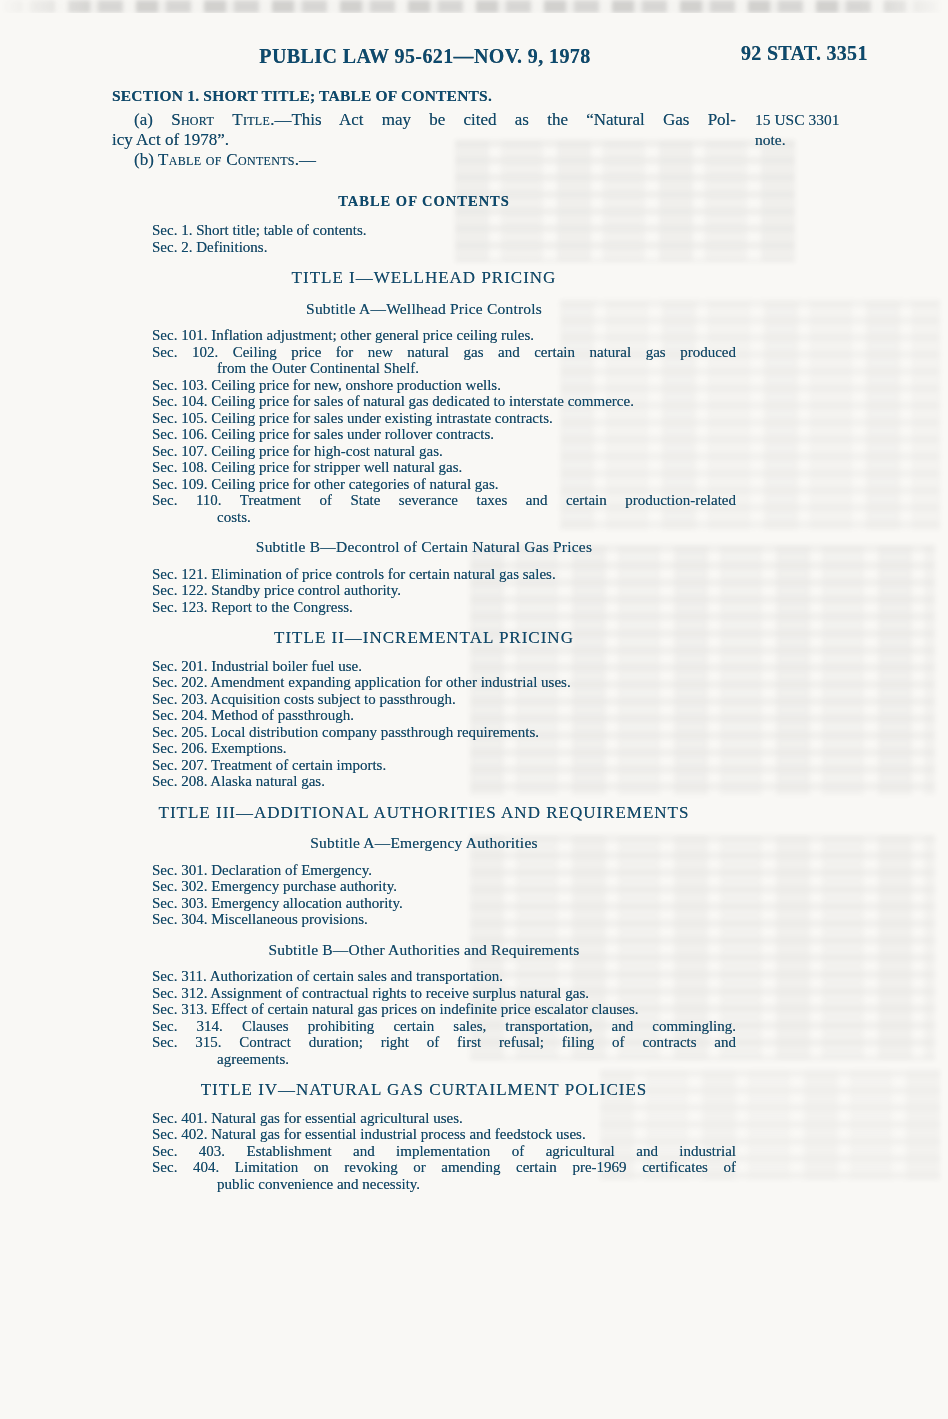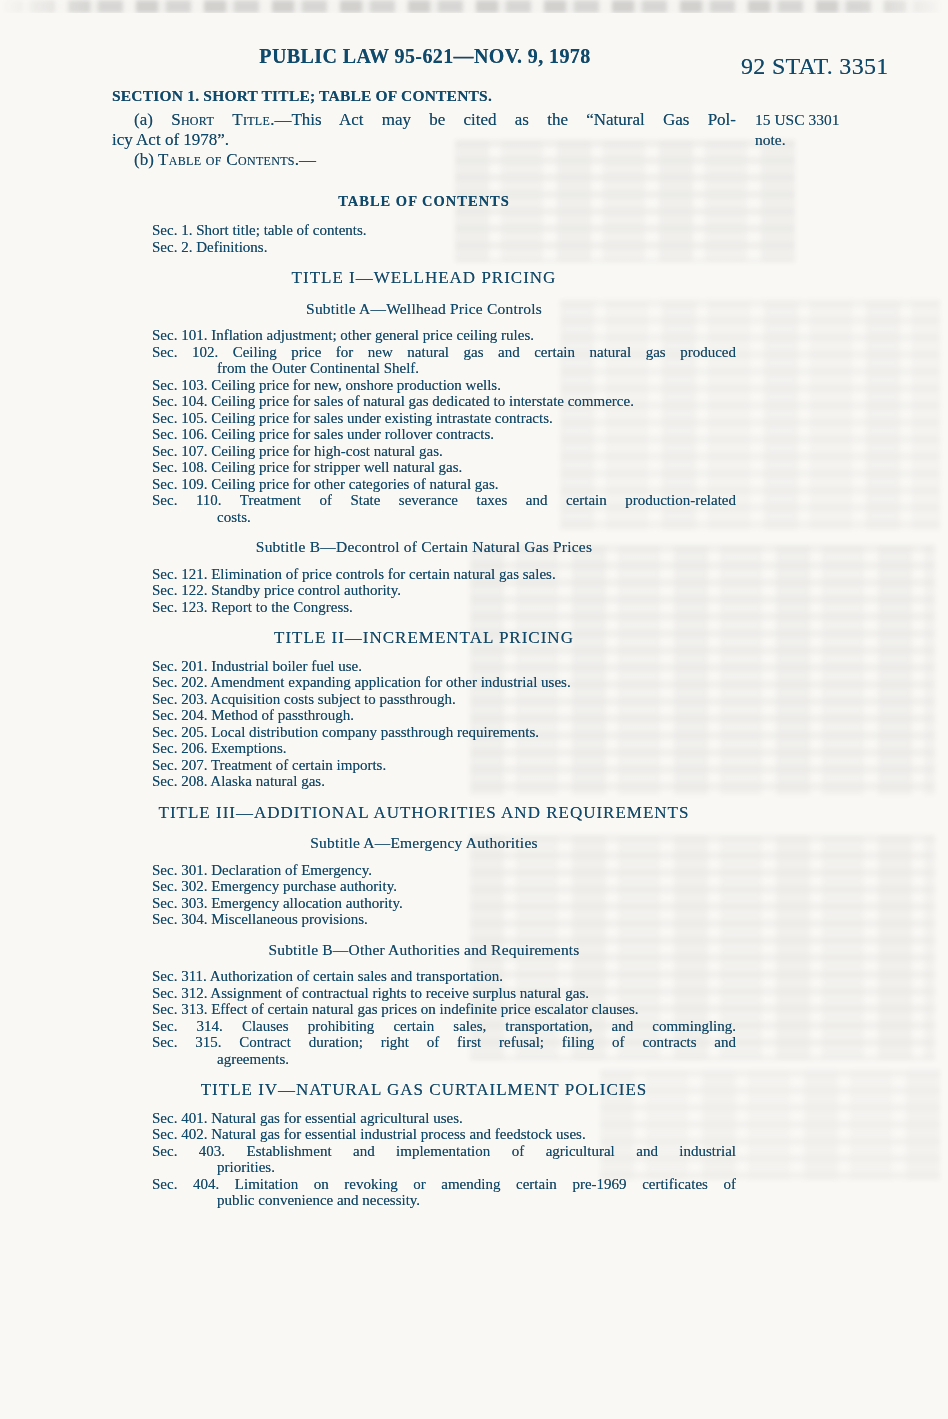--- a/index.html
+++ b/index.html
@@ -46,22 +46,22 @@
   .header-law {
     position: absolute;
     top: 45px; left: 113px; width: 624px;
     text-align: center;
     font-size: 20px; font-weight: bold;
     letter-spacing: .4px;
     text-shadow: 0 0 .5px rgba(25,23,21,.6);
   }
   .header-stat {
     position: absolute;
-    top: 53px; left: 741px; width: 200px;
-    font-size: 24px; font-weight: normal;
+    top: 42px; left: 741px; width: 200px;
+    font-size: 20px; font-weight: bold;
     letter-spacing: .3px;
     text-shadow: 0 0 .5px rgba(25,23,21,.6);
   }
 
   
   .margin-note {
     position: absolute;
     top: 110px; left: 755px; width: 170px;
     font-size: 15.5px; line-height: 20px;
     text-shadow: 0 0 .4px rgba(25,23,21,.5);
@@ -259,21 +259,20 @@
         </div>
         <div class="toc-title">TITLE IV—NATURAL GAS CURTAILMENT POLICIES</div>
         <div class="toc-entry">
           <span class="toc-line"><span class="toc-num">Sec. 401. </span>Natural gas for essential agricultural uses.</span>
         </div>
         <div class="toc-entry">
           <span class="toc-line"><span class="toc-num">Sec. 402. </span>Natural gas for essential industrial process and feedstock uses.</span>
         </div>
         <div class="toc-entry">
           <span class="toc-line just"><span class="toc-num">Sec. 403. </span>Establishment and implementation of agricultural and industrial</span>
-          <span class="toc-line cont">priorities.</span>
         </div>
         <div class="toc-entry">
           <span class="toc-line just"><span class="toc-num">Sec. 404. </span>Limitation on revoking or amending certain pre-1969 certificates of</span>
           <span class="toc-line cont">public convenience and necessity.</span>
         </div>
       </div>
 
   </div>
 
 </div>

